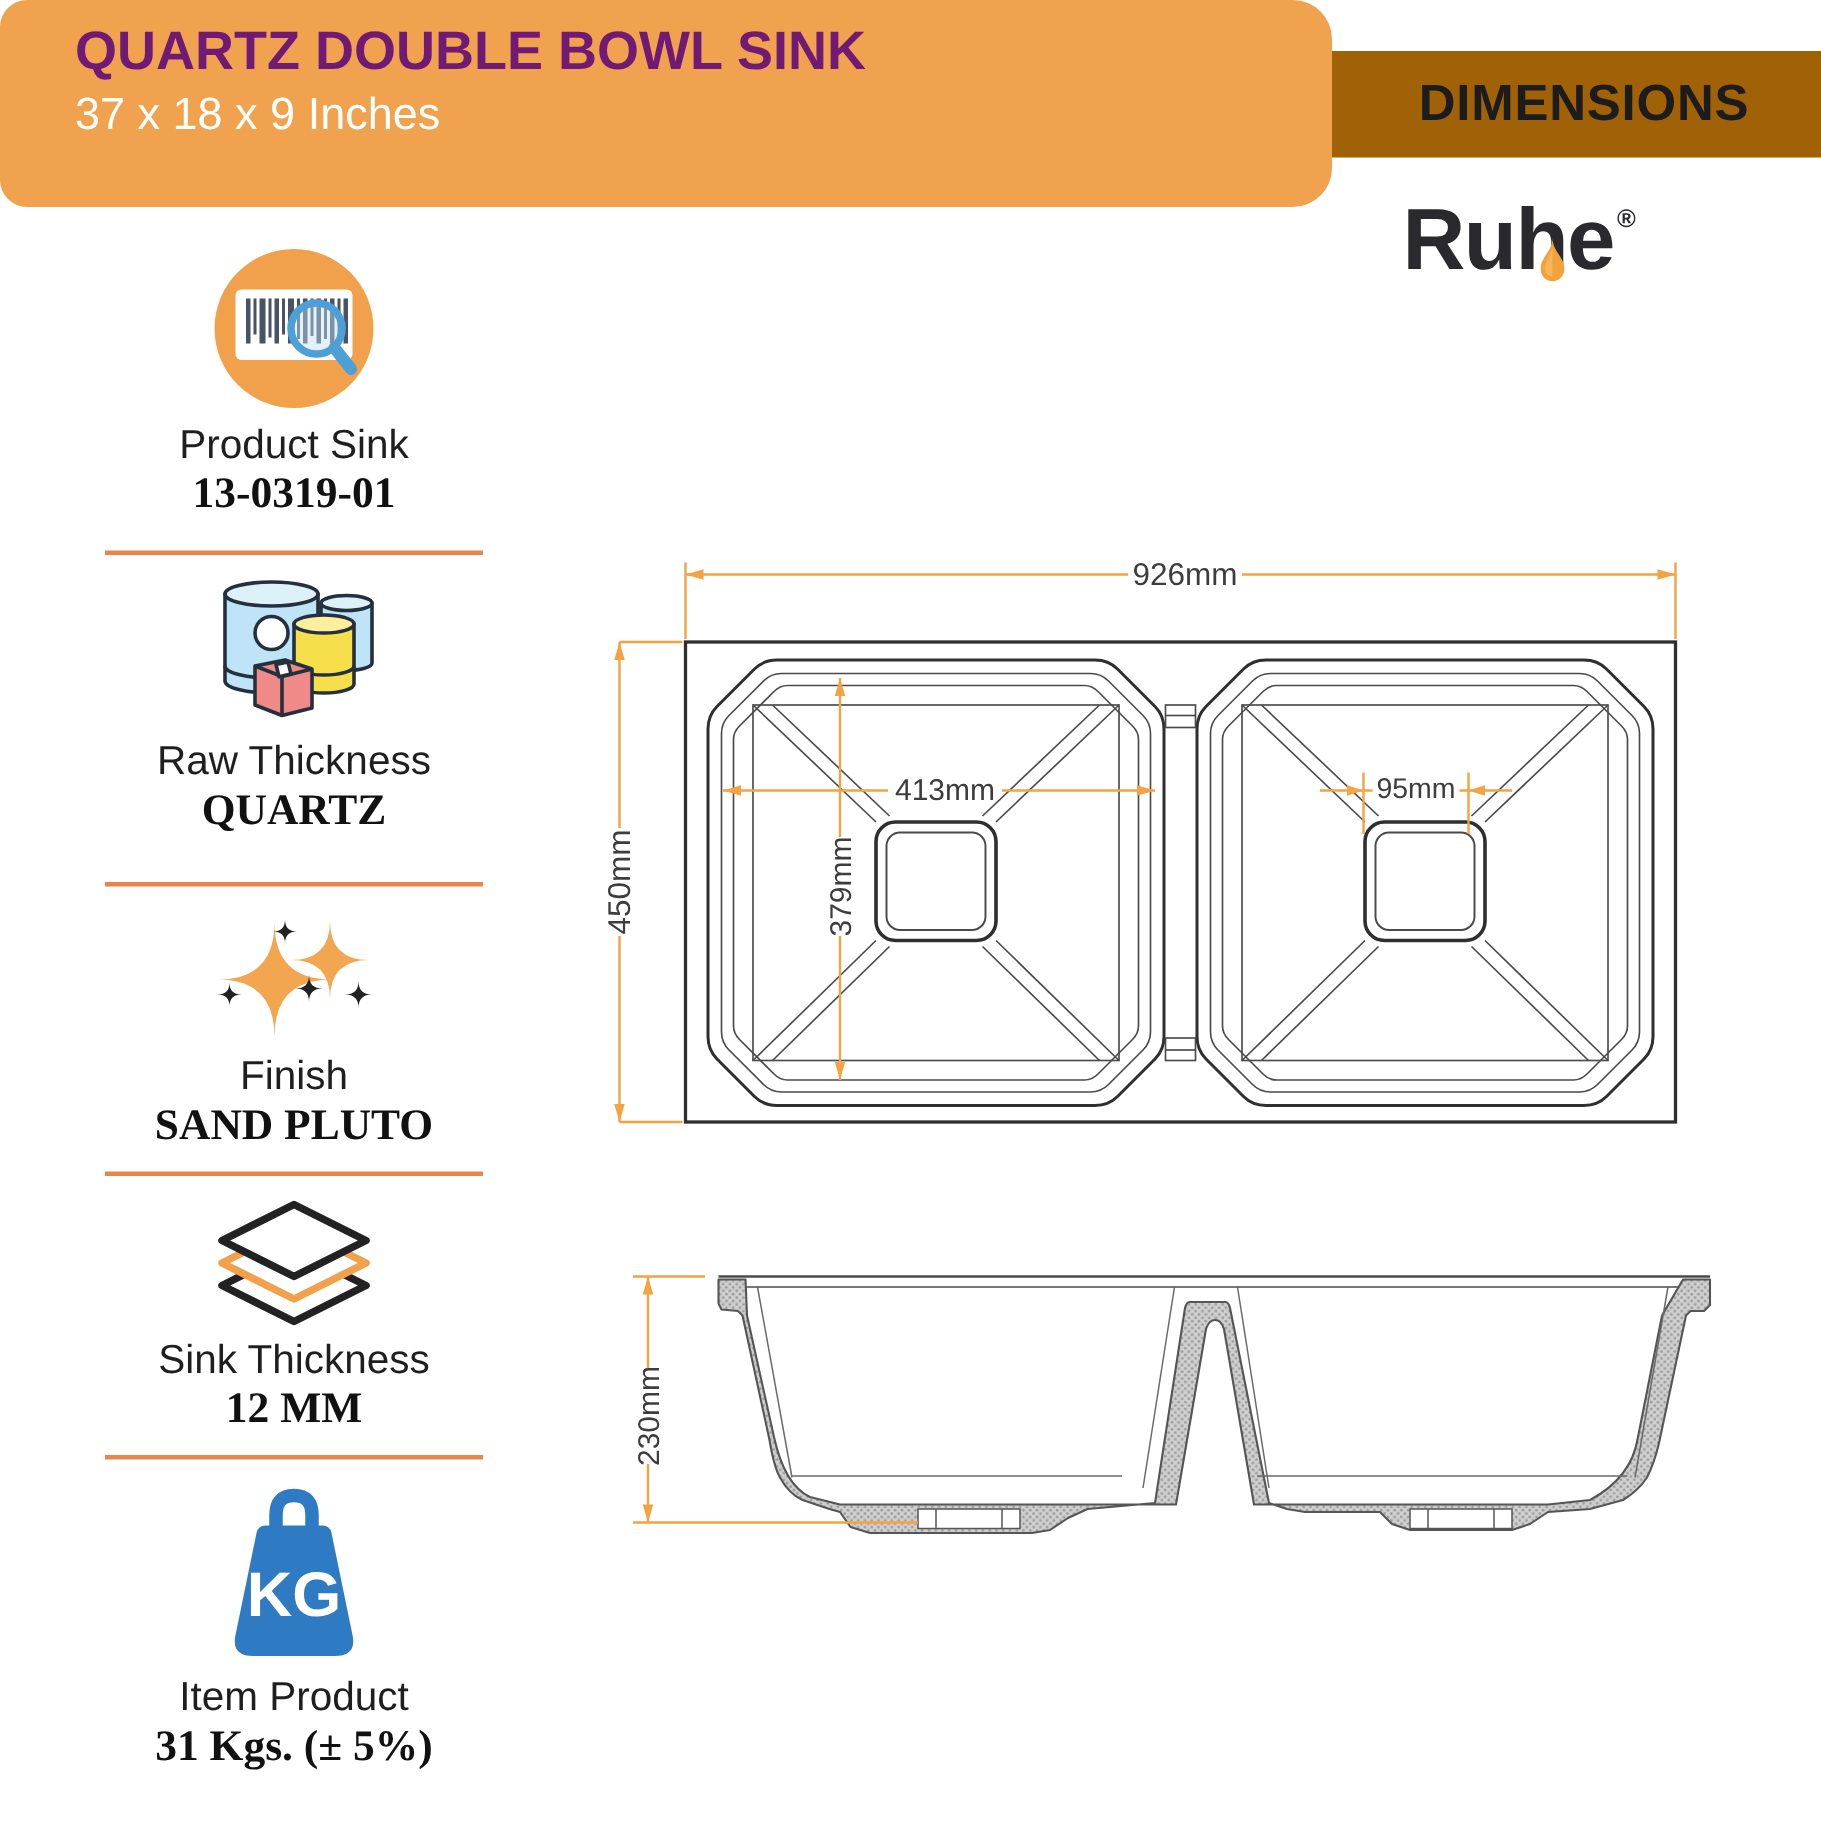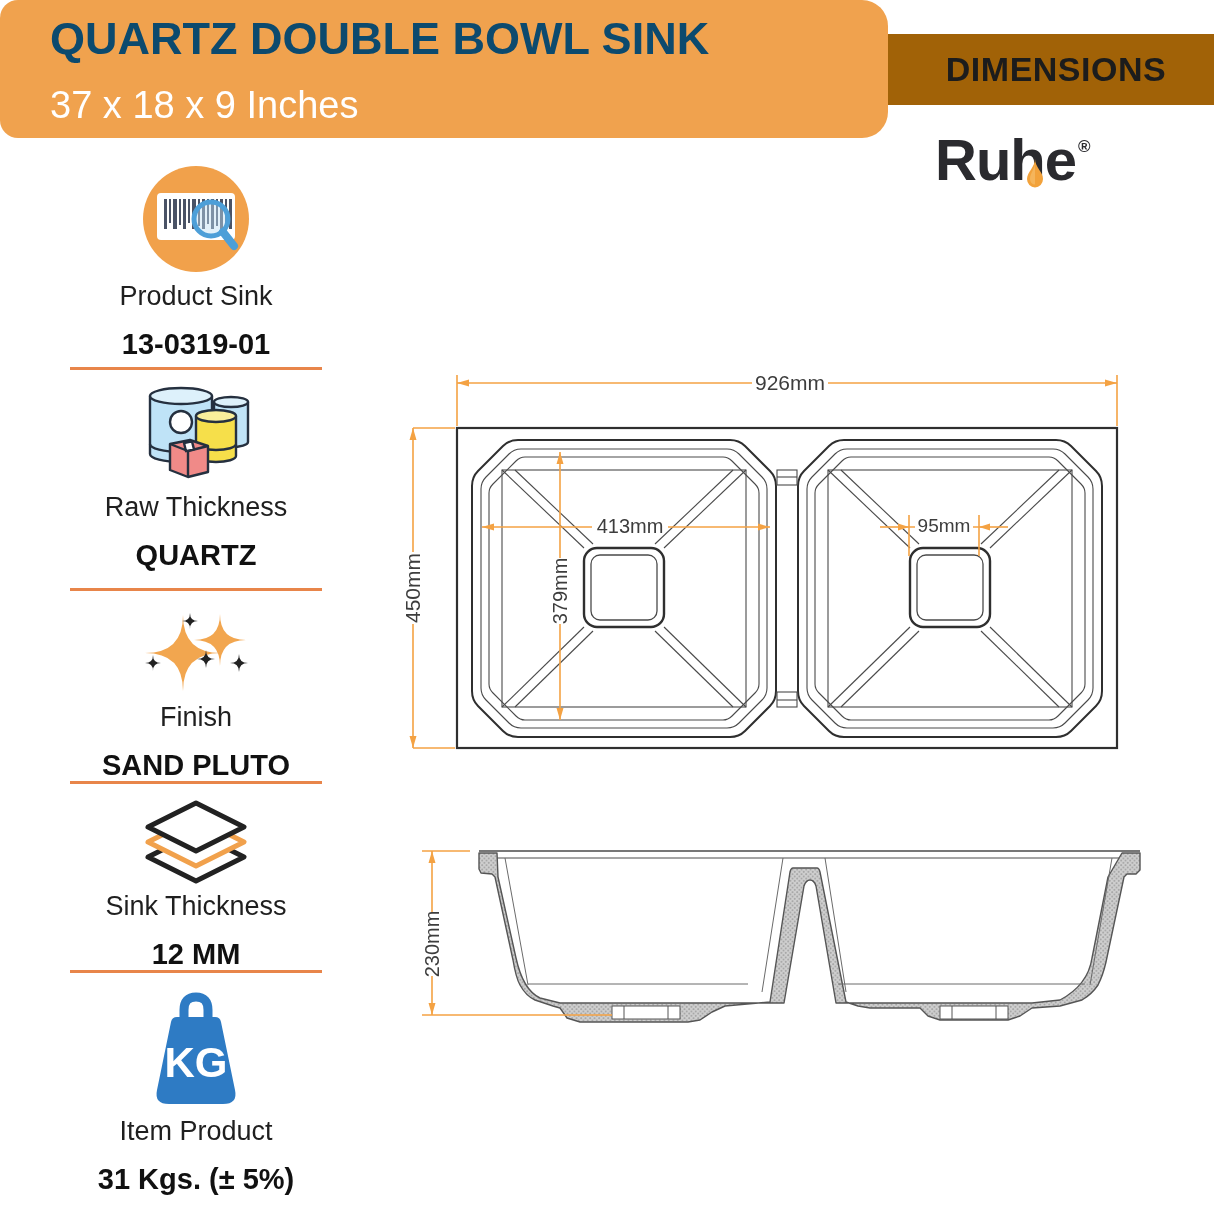--- a/index.html
+++ b/index.html
@@ -10,32 +10,32 @@
   
   .dim-bar{
     position:absolute;left:878px;top:34px;width:356px;height:71px;background:#a16207;
     display:flex;align-items:center;justify-content:center;z-index:1;
   }
   .dim-bar .txt{font-size:34px;font-weight:800;color:#1c1c1c;letter-spacing:.5px;}
   .banner{
     position:absolute;left:0;top:0;width:888px;height:138px;background:#F0A24E;
     border-radius:18px 26px 26px 18px;z-index:2;
   }
-  .banner .title{position:absolute;left:50px;top:13px;font-size:45px;font-weight:800;color:#0c4a6e;letter-spacing:0;}
-  .banner .subtitle{position:absolute;left:50px;top:84px;font-size:38px;font-weight:400;color:#ffffff;}
+  .banner .title{position:absolute;left:50px;top:13px;font-size:36px;font-weight:800;color:#701a75;letter-spacing:0;}
+  .banner .subtitle{position:absolute;left:50px;top:60px;font-size:30px;font-weight:400;color:#ffffff;}
   
   .logo{position:absolute;left:935px;top:128px;width:230px;height:76px;z-index:2;}
   .logo .word{font-size:58px;font-weight:800;color:#2A2A2E;letter-spacing:-1px;line-height:64px;}
   .logo .reg{font-size:17px;font-weight:700;color:#2A2A2E;vertical-align:28px;margin-left:2px;}
   .logo .drop{position:absolute;left:92px;top:31px;width:16px;height:29px;}
   
   .spec{position:absolute;left:40px;width:312px;text-align:center;}
   .spec .ic{display:block;margin:0 auto;}
   .spec .lbl{font-size:27px;font-weight:400;color:#1f1f1f;margin-top:6px;}
-  .spec .val{font-size:29px;font-weight:700;color:#111;margin-top:16px;}
+  .spec .val{font-size:29px;font-weight:700;color:#111;margin-top:1px;font-family:Liberation Serif, serif;}
   .divider{position:absolute;left:70px;width:252px;height:3px;background:#E8854A;}
   .d1{top:367px}.d2{top:588px}.d3{top:781px}.d4{top:970px}
   .s1{top:163px}.s2{top:386px}.s3{top:606px}.s4{top:799px}.s5{top:992px}
   
   .drawing{position:absolute;left:400px;top:360px;width:814px;height:700px;}
   .drawing text{font-family:"Liberation Sans","DejaVu Sans",sans-serif;fill:#3d3d3d;}
 </style>
 </head>
 <body>
 

